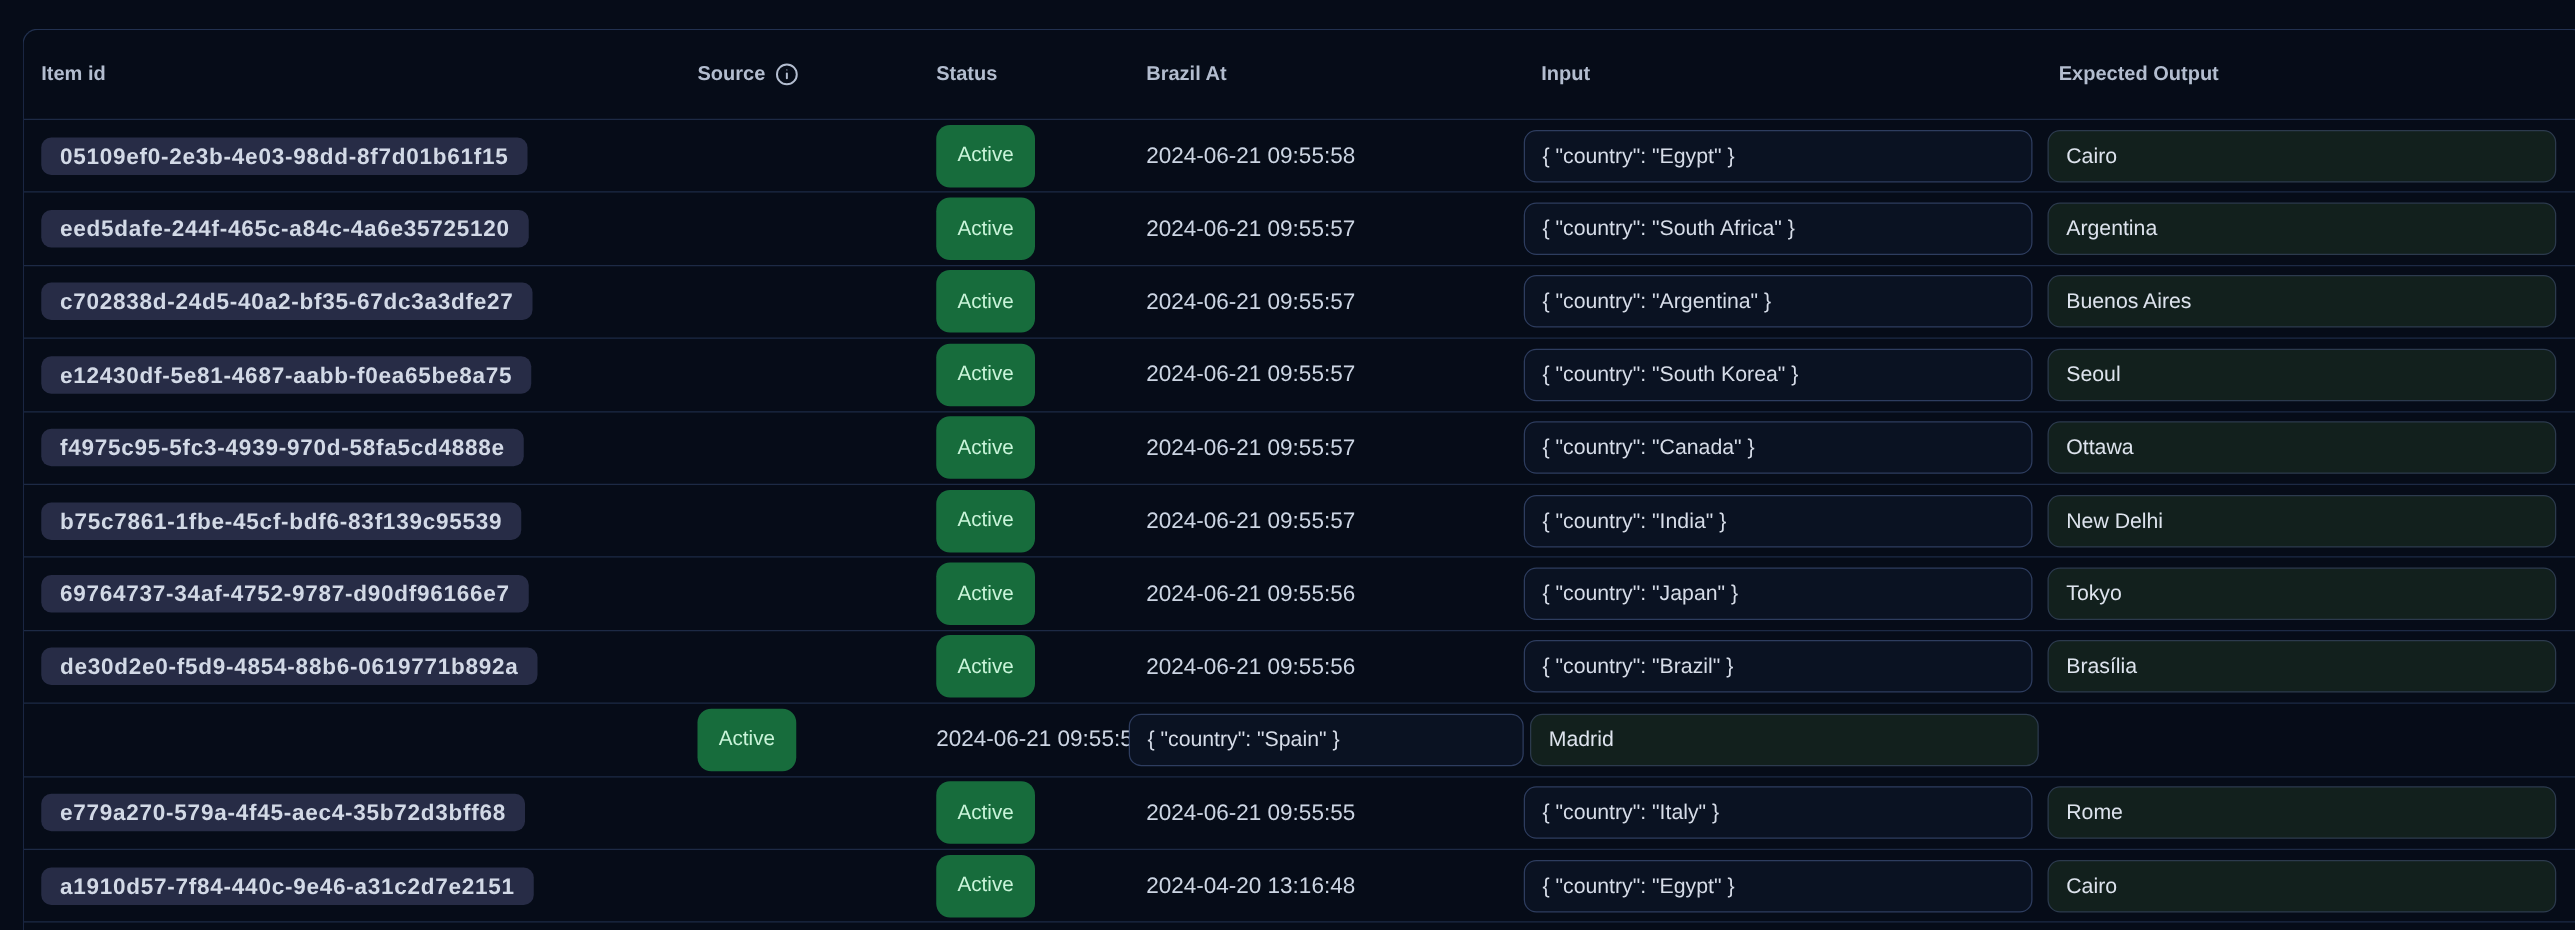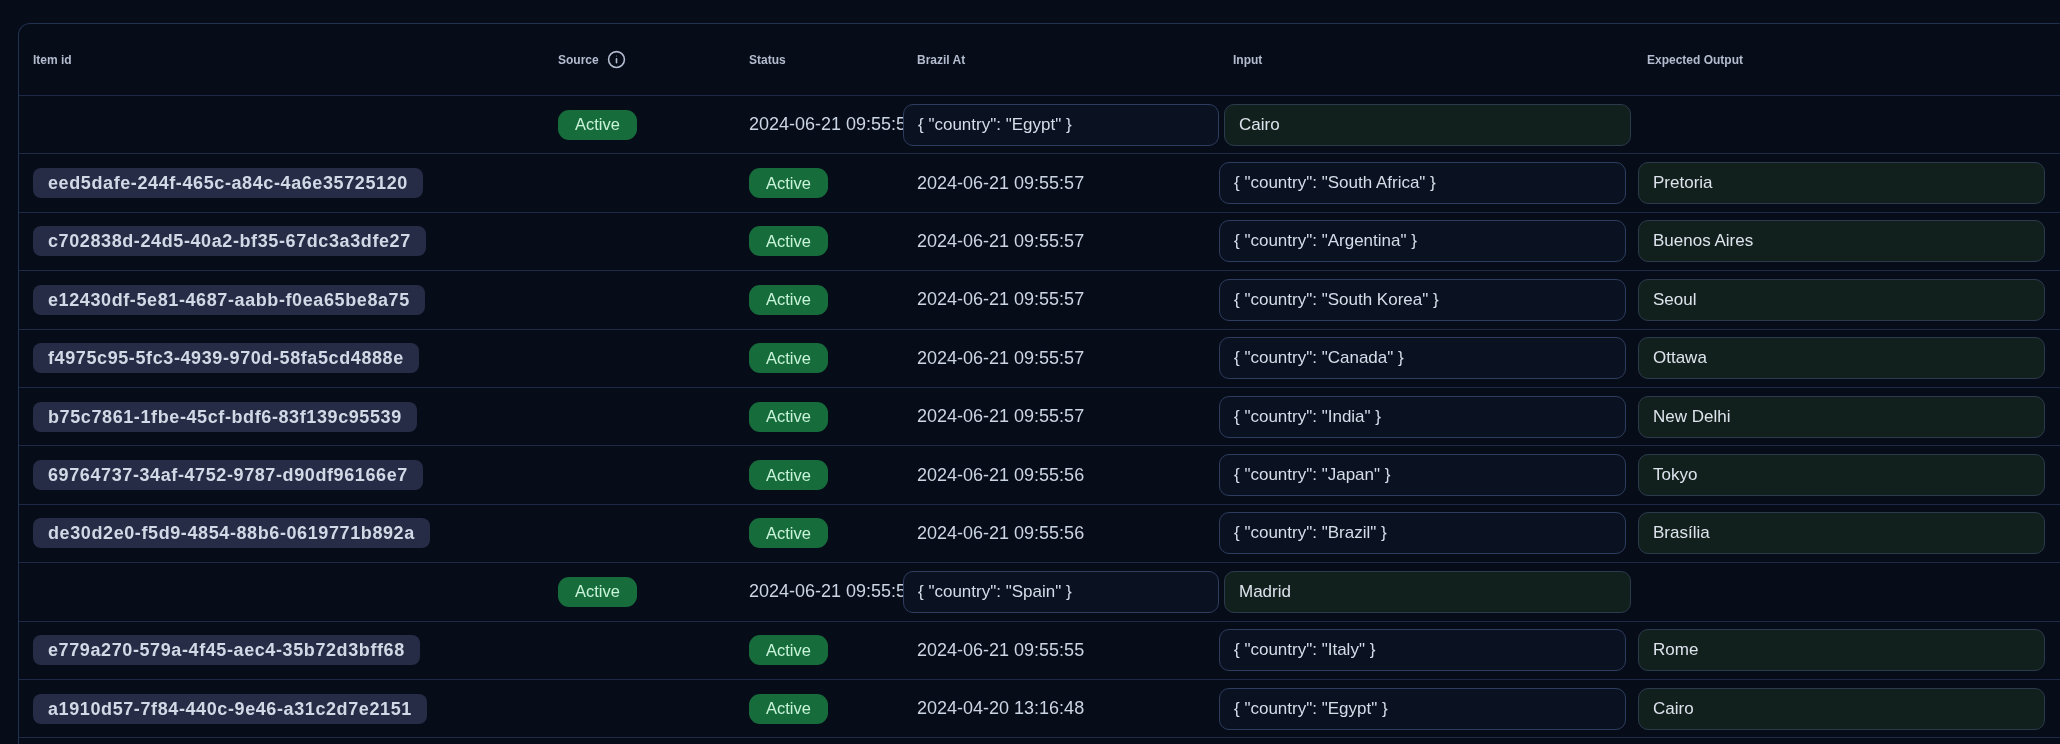--- a/index.html
+++ b/index.html
@@ -39,21 +39,21 @@
   .hrow,.row{
     display:grid;
     grid-template-columns:525px 191px 168px 316px 414px 1fr;
     align-items:center;
   }
   .hrow{height:71px;}
   .row{height:58.4px;border-top:1px solid var(--divider);}
   .row-stub{height:10px;border-top:1px solid var(--divider);}
   .hcell{
     color:var(--header-text);
-    font-size:12px;font-weight:600;
+    font-size:16px;font-weight:600;
     padding-left:14px;
     display:flex;align-items:center;gap:8px;
     white-space:nowrap;
   }
   .info-icon{
     width:19px;height:19px;flex:0 0 auto;
     color:var(--header-text);
     display:inline-flex;cursor:pointer;
   }
   .cell{padding-left:14px;display:flex;align-items:center;min-width:0;}
@@ -63,21 +63,21 @@
     color:var(--pill-text);
     font-weight:700;font-size:18px;
     letter-spacing:.6px;
     line-height:30px;height:30px;
     padding:0 15px;border-radius:8px;
     white-space:nowrap;cursor:pointer;
   }
   .status-badge{
     display:inline-flex;align-items:center;justify-content:center;
     background:var(--badge-bg);color:var(--badge-text);
-    height:30px;padding:0 17px;border-radius:11px;
+    height:50px;padding:0 17px;border-radius:11px;
     font-size:16.5px;font-weight:500;
   }
   .created{color:var(--cell-text);font-size:18px;white-space:nowrap;}
   .io-box{
     height:42px;width:407px;
     display:flex;align-items:center;
     border-radius:10px;
     padding:0 14px;
     font-size:17px;
     white-space:nowrap;overflow:hidden;
@@ -121,20 +121,23 @@
     <div class="hcell">
       <span>Input</span>
     </div>
     <div class="hcell">
       <span>Expected Output</span>
     </div>
   </div>
 
   <div id="tbody">
   <div class="row">
+    <div class="cell">
+      <span class="id-pill">05109ef0-2e3b-4e03-98dd-8f7d01b61f15</span>
+    </div>
     <div class="cell"></div>
     <div class="cell">
       <span class="status-badge">Active</span>
     </div>
     <div class="cell">
       <span class="created">2024-06-21 09:55:58</span>
     </div>
     <div class="cell" style="padding-left:0">
       <div class="io-box input-box">{ "country": "Egypt" }</div>
     </div>
@@ -151,21 +154,21 @@
     <div class="cell">
       <span class="status-badge">Active</span>
     </div>
     <div class="cell">
       <span class="created">2024-06-21 09:55:57</span>
     </div>
     <div class="cell" style="padding-left:0">
       <div class="io-box input-box">{ "country": "South Africa" }</div>
     </div>
     <div class="cell" style="padding-left:0">
-      <div class="io-box expected-box">Pretoria</div>
+      <div class="io-box expected-box">Argentina</div>
     </div>
   </div>
 
   <div class="row">
     <div class="cell">
       <span class="id-pill">c702838d-24d5-40a2-bf35-67dc3a3dfe27</span>
     </div>
     <div class="cell"></div>
     <div class="cell">
       <span class="status-badge">Active</span>

